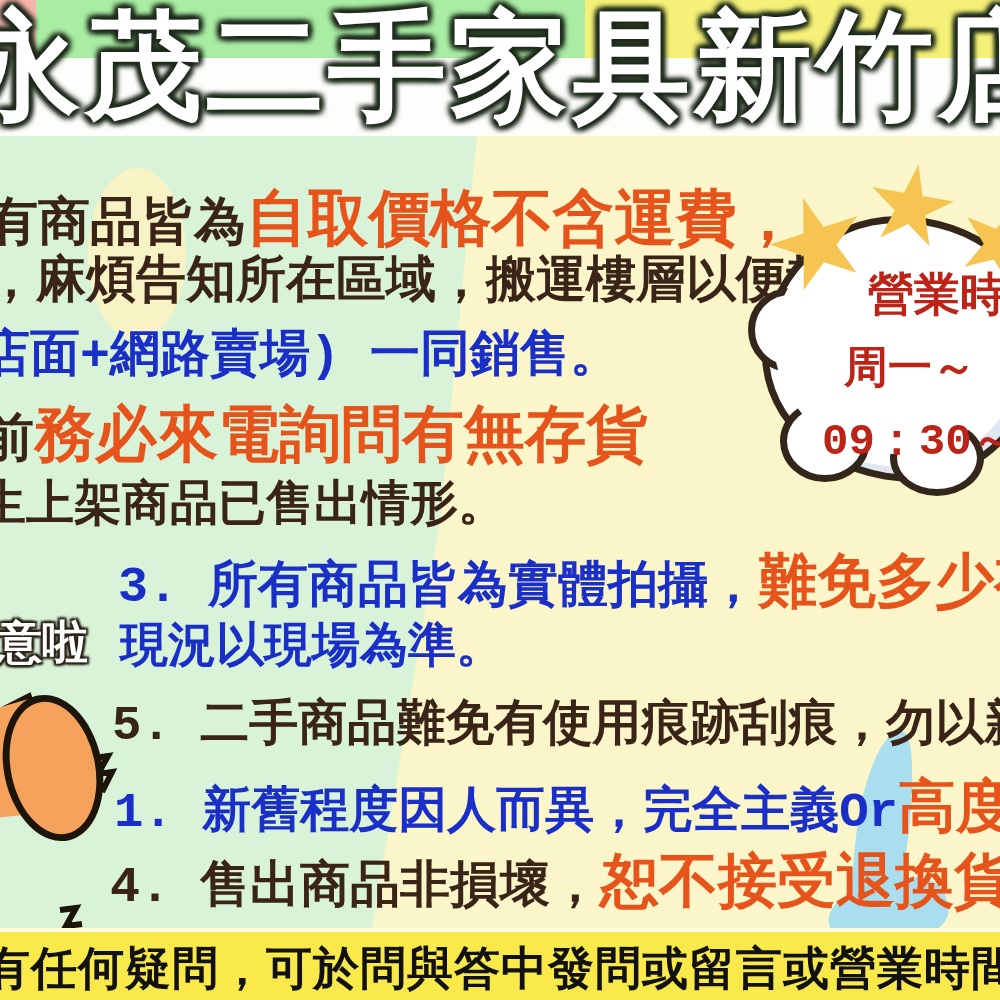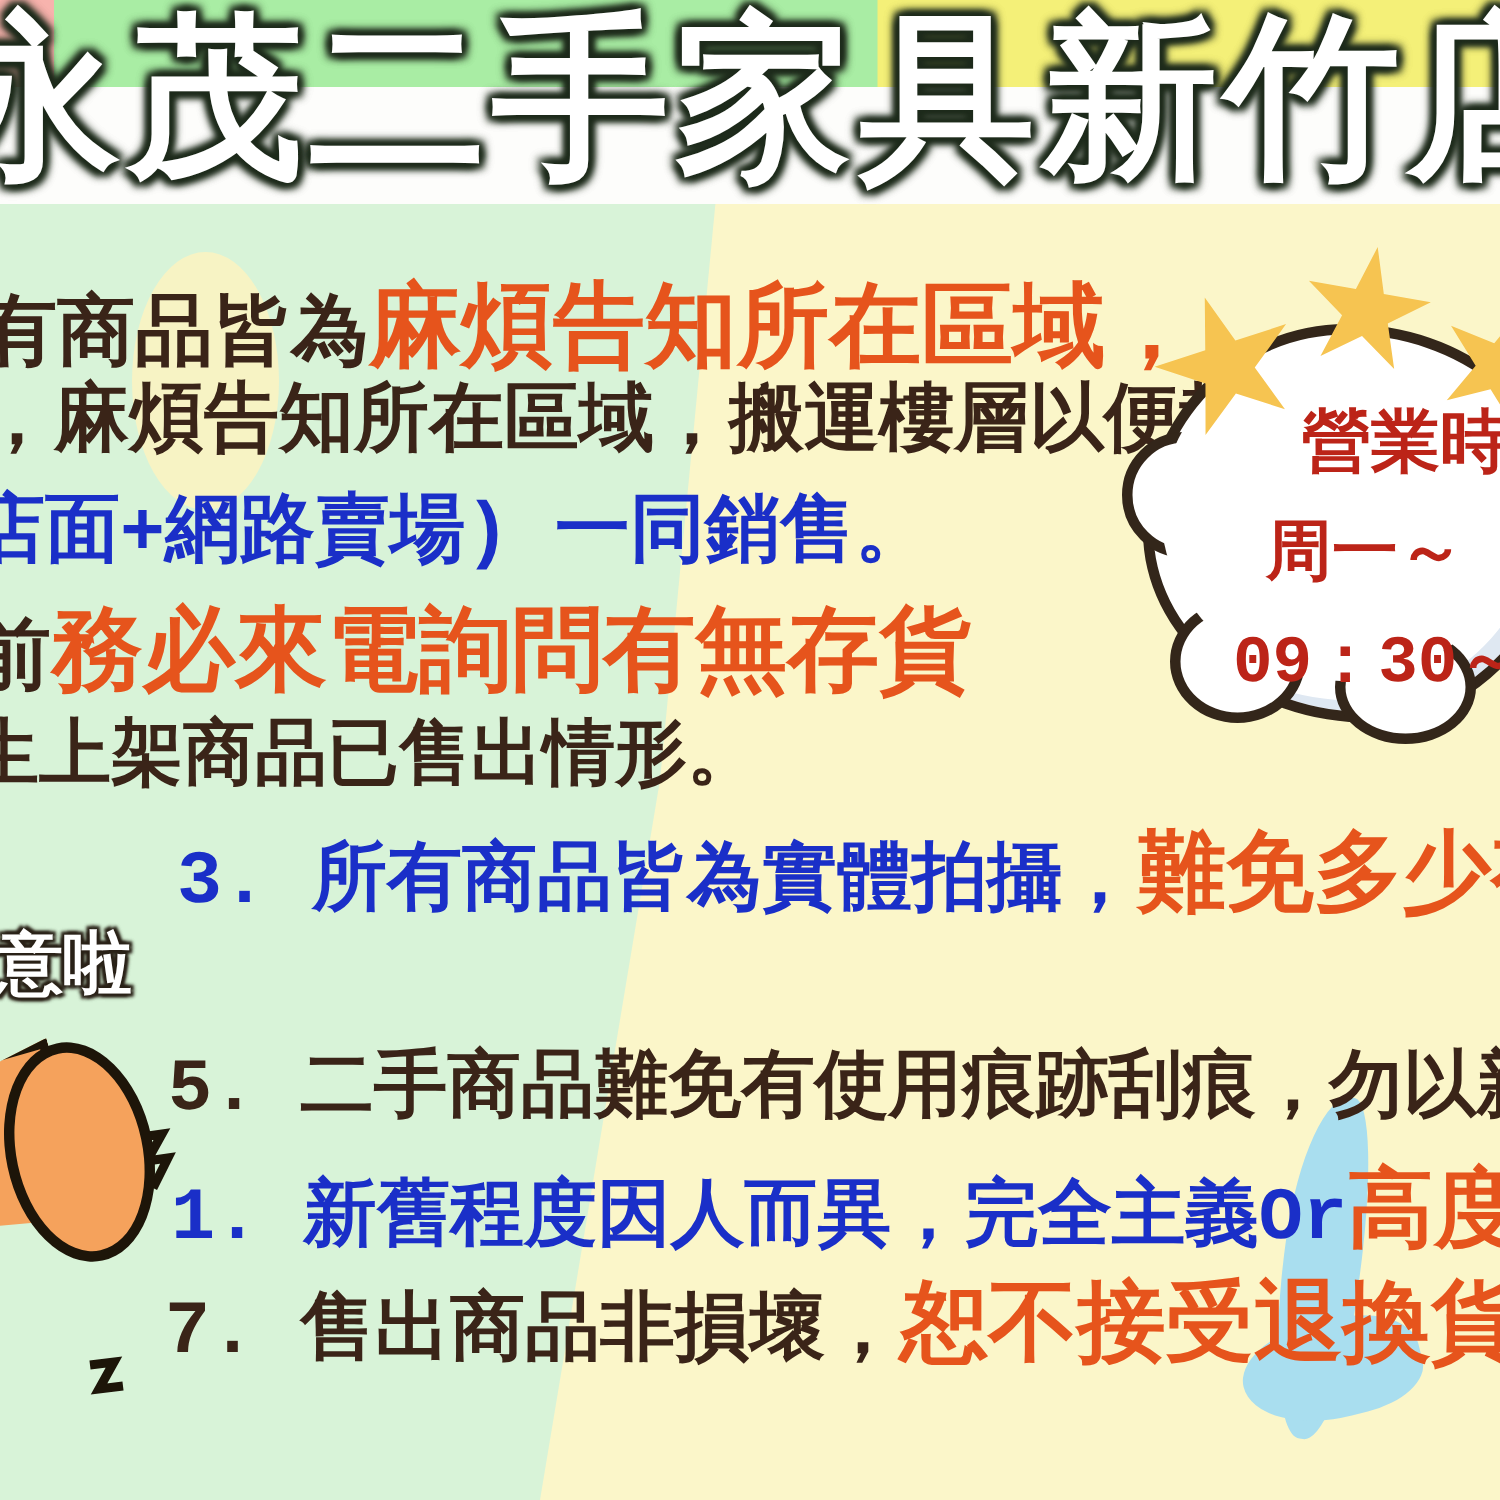--- a/index.html
+++ b/index.html
@@ -252,46 +252,47 @@
     <div class="deco-blue2"></div>
     <div class="strip-pink"></div>
     <div class="strip-green"></div>
     <div class="strip-yellow"></div>
     <div class="band-white"></div>
   </div>
 
   <div class="title">永茂二手家具新竹店</div>
 
   <div class="line l1">
-    <span class="seg dark">有商品皆為</span><span class="seg orange big">麻煩告知所在區域，</span>
+    <span class="seg dark">有商品皆為</span><span class="seg orange big">自取價格不含運費，</span>
   </div>
 
   <div class="line l2 dark">，麻煩告知所在區域，搬運樓層以便報價。</div>
 
   <div class="line l3 blue">店面+網路賣場) 一同銷售。</div>
 
   <div class="line l4">
     <span class="seg dark">前</span><span class="seg orange big">務必來電詢問有無存貨</span>
   </div>
 
   <div class="line l5 dark">生上架商品已售出情形。</div>
 
   <div class="line l6">
     <span class="seg blue">3. 所有商品皆為實體拍攝，</span><span class="seg orange big">難免多少有色差</span>
   </div>
 
+  <div class="line l7 blue">現況以現場為準。</div>
 
   <div class="line l8 dark">5. 二手商品難免有使用痕跡刮痕，勿以新品標準檢</div>
 
   <div class="line l9">
     <span class="seg blue">1. 新舊程度因人而異，完全主義Or</span><span class="seg orange big">高度要求請</span>
   </div>
 
   <div class="line l10">
-    <span class="seg dark">7. 售出商品非損壞，</span><span class="seg orange big">恕不接受退換貨。</span>
+    <span class="seg dark">4. 售出商品非損壞，</span><span class="seg orange big">恕不接受退換貨。</span>
   </div>
 
   <div class="bubble-wrap">
     <div class="bubble"></div>
     <div class="bubble-lobe lobe-a"></div>
     <div class="bubble-lobe lobe-b"></div>
     <div class="bubble-lobe lobe-c"></div>
     <div class="bubble-cover"></div>
     <div class="star star-1"></div>
     <div class="star star-2"></div>
@@ -305,14 +306,18 @@
     <div class="attn-text">注意啦</div>
     <svg class="zig-svg" width="200" height="260">
       <polyline points="104,66 116,62 108,80 122,76 112,96" fill="none" stroke="#1d1509" stroke-width="6" stroke-linejoin="miter"></polyline>
       <polyline points="152,86 166,84 156,102 170,100 160,120" fill="none" stroke="#1d1509" stroke-width="6" stroke-linejoin="miter"></polyline>
       <polyline points="118,238 134,236 124,254 140,252" fill="none" stroke="#1d1509" stroke-width="6" stroke-linejoin="miter"></polyline>
     </svg>
     <div class="cone"></div>
     <div class="cone-mouth"></div>
   </div>
 
+  <div class="footer">
+    <div class="footer-sep"></div>
+    <div class="footer-text">有任何疑問，可於問與答中發問或留言或營業時間</div>
+  </div>
 
 </div>
 
 </body></html>

